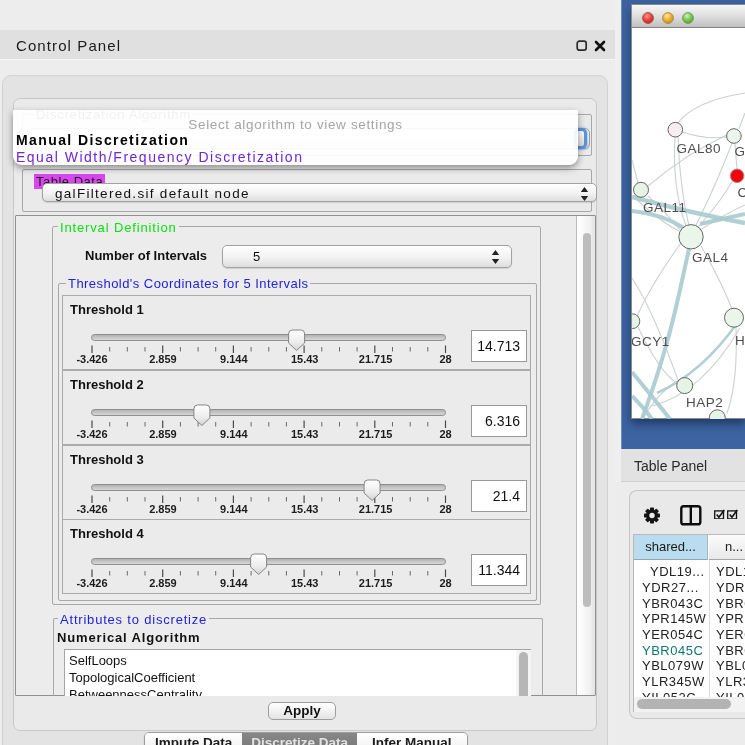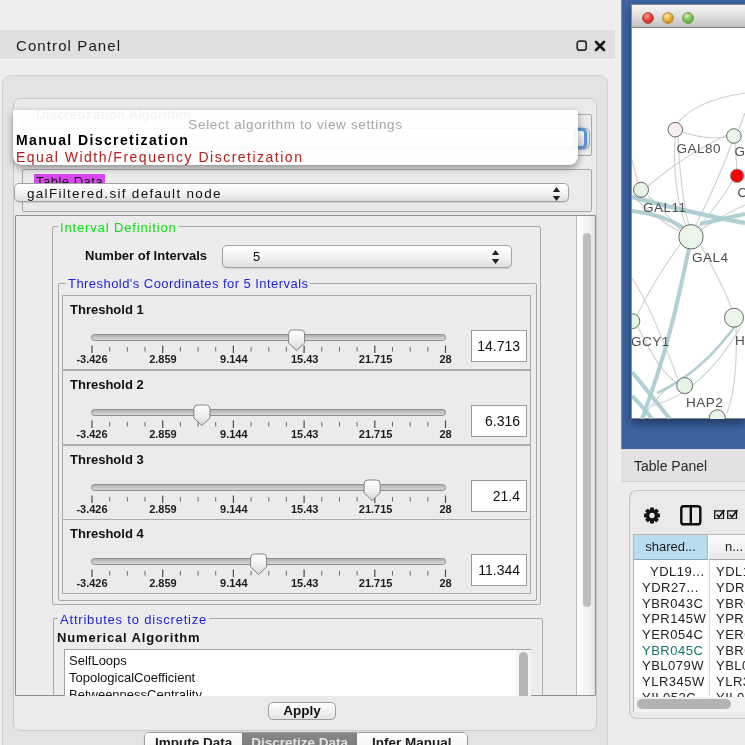--- a/index.html
+++ b/index.html
@@ -35,21 +35,21 @@
 
 
   <div class="abs grp" style="left:22px;top:84px;width:570px;height:42px;"></div>
   <div class="abs" style="left:34px;top:77px;font-size:13px;letter-spacing:0.8px;color:#333;background:#eaeaea;padding:0 2px;">Discretization Algorithm</div>
 
   <div class="abs combo" style="left:30px;top:98px;width:560px;height:21px;"></div>
   <div class="abs" style="left:574px;top:98px;width:13px;height:21px;border:3px solid #5b94d6;border-radius:5px;box-shadow:0 0 3px #5b94d6;background:linear-gradient(#fdfdfd,#dcdcdc);"></div>
 
   <div class="abs grp" style="left:22px;top:139px;width:570px;height:43px;"></div>
   <div class="abs" style="left:34px;top:144px;font-size:13px;letter-spacing:0.5px;color:#1a1a1a;background:#d946ef;padding:0 2px;">Table Data</div>
-  <div class="abs combo" style="left:14px;top:153px;width:555px;height:19px;">
+  <div class="abs combo" style="left:42px;top:153px;width:555px;height:19px;">
     <span style="position:absolute;left:12px;top:1.5px;font-size:13.5px;letter-spacing:1.3px;color:#111;">galFiltered.sif default node</span>
     <svg class="abs" style="right:7px;top:2.5px;" width="9" height="14" viewBox="0 0 9 14">
         <path d="M4.5 0 L8.2 5 H0.8 Z" fill="#222"></path>
         <path d="M4.5 14 L8.2 9 H0.8 Z" fill="#222"></path>
       </svg>
   </div>
 
   <div class="abs" style="left:15px;top:185px;width:581px;height:481px;background:#ececec;border:1px solid #909090;border-radius:1px;"></div>
 
   <div class="abs" style="left:576px;top:186px;width:19px;height:479px;background:linear-gradient(90deg,#ffffff,#f2f2f2 70%,#e2e2e2);border-left:1px solid #bbb;"></div>
@@ -165,21 +165,21 @@
     <div class="seg" style="width:98px;">Impute Data</div>
     <div class="seg dark" style="width:115px;">Discretize Data</div>
     <div class="seg" style="width:111px;">Infer Manual</div>
   </div>
 
   <div class="abs" style="left:0;top:733px;width:615px;height:12px;background:#dcdcdc;border-top:1px solid #f2f2f2;"></div>
 
   <div class="abs" style="left:13px;top:80px;width:565px;height:55px;background:rgba(255,255,255,0.93);border-radius:1px 1px 9px 9px;box-shadow:0 3px 7px rgba(0,0,0,0.4);">
     <div style="position:absolute;left:0;top:7px;width:100%;text-align:center;font-size:13.5px;letter-spacing:0.65px;color:#a5a5a5;">Select algorithm to view settings</div>
     <div style="position:absolute;left:3px;top:22px;font-size:14px;letter-spacing:1.4px;font-weight:bold;color:#000;">Manual Discretization</div>
-    <div style="position:absolute;left:3px;top:38.5px;font-size:14px;letter-spacing:1.5px;color:#b91c1c;">Equal Width/Frequency Discretization</div>
+    <div style="position:absolute;left:3px;top:38.5px;font-size:14px;letter-spacing:1.5px;color:#6d28d9;">Equal Width/Frequency Discretization</div>
   </div>
 </div>
 
 <div class="abs" style="left:615px;top:0;width:6px;height:745px;background:#efefef;"></div>
 <div class="abs" style="left:621px;top:0;width:124px;height:449px;background:#3d64a1;border-left:1px solid #6e8cba;"></div>
 
 <div class="abs" style="left:631px;top:4px;width:114px;height:415px;background:#fff;border:1px solid #8a8a8a;border-right:none;box-shadow:0 5px 9px rgba(10,25,55,0.55);">
   <div style="position:absolute;left:0;top:0;width:100%;height:23px;background:linear-gradient(#f7f7f7,#d9d9d9 60%,#bfbfbf);border-bottom:1px solid #828282;"></div>
   <svg class="abs" style="left:0;top:0;" width="114" height="23" viewBox="0 0 114 23">
     <defs>

